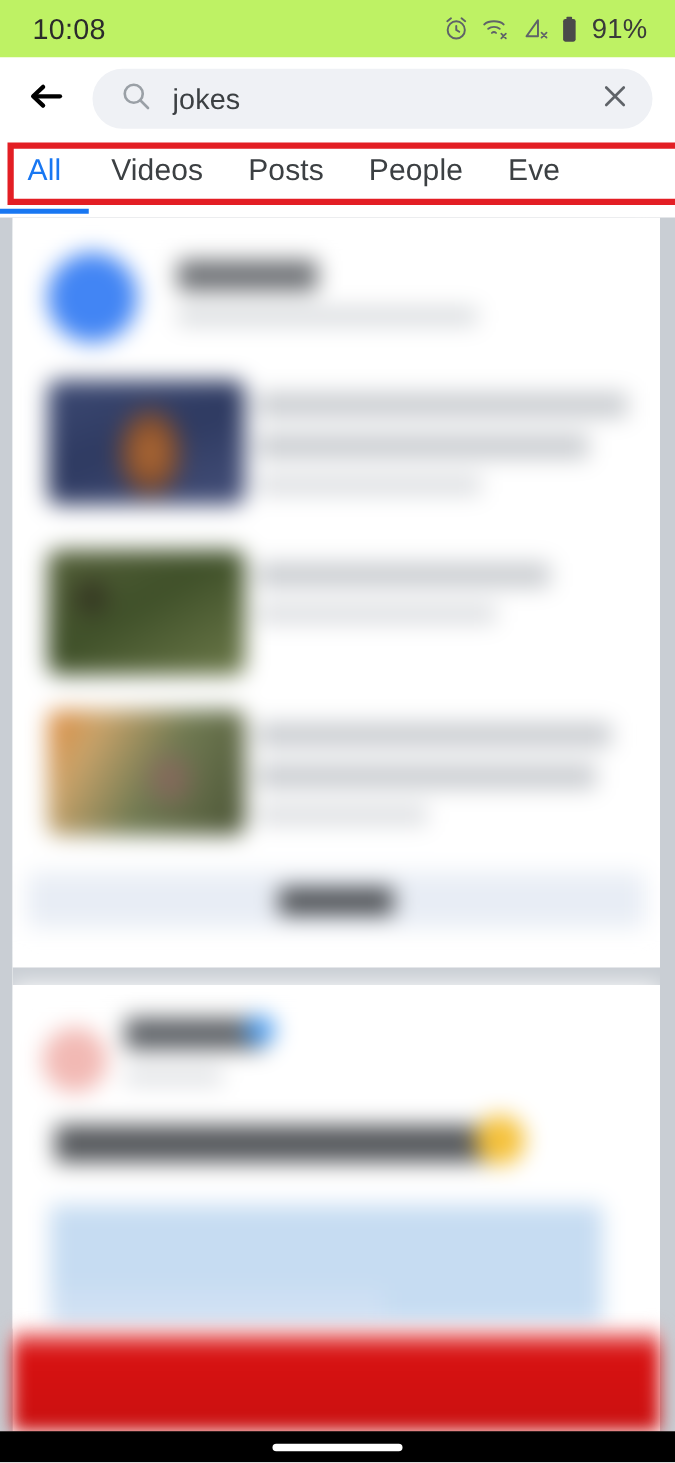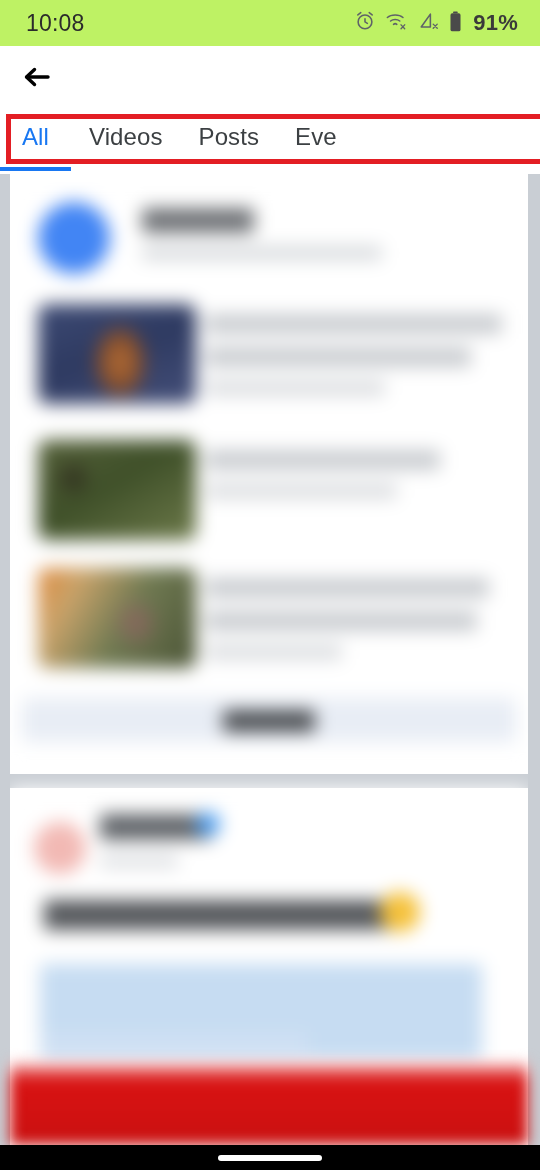--- a/index.html
+++ b/index.html
@@ -38,23 +38,22 @@
     background: #bef264;
   }
   #status-clock {
     font-size: 23px;
     color: #2b2b2b;
     letter-spacing: 0.2px;
     font-family: "Liberation Sans", sans-serif;
   }
   #status-icons {
     display: flex;
-    align-items: flex-start;
+    align-items: center;
     gap: 9px;
-    font-weight: bold;
   }
   #status-icons svg { display: block; }
   #battery-pct {
     font-size: 22px;
     color: #3a3a3a;
     margin-left: 2px;
     letter-spacing: 0.2px;
   }
 
   
@@ -416,27 +415,45 @@
 
     <div id="back-button">
       <span>
         <svg width="34" height="28" viewBox="0 0 34 28" fill="none" stroke="#000000" stroke-width="3.4" stroke-linecap="round" stroke-linejoin="round">
           <path d="M28 14 H7"></path>
           <path d="M14.5 6.5 L6.5 14 L14.5 21.5"></path>
         </svg>
       </span>
     </div>
 
+    <div id="search-field">
+      <span id="search-icon">
+        <svg width="26" height="26" viewBox="0 0 26 26" fill="none" stroke="#9aa0a6" stroke-width="2.1">
+          <circle cx="11" cy="11" r="7.2"></circle>
+          <path d="M16.4 16.4 L22.4 22.4" stroke-linecap="round"></path>
+        </svg>
+      </span>
+      <span id="search-value" placeholder="Search">jokes</span>
+      <div id="clear-button">
+        <span>
+          <svg width="26" height="26" viewBox="0 0 26 26" fill="none" stroke="#5f6368" stroke-width="2.1" stroke-linecap="round">
+            <path d="M6 6 L20 20"></path>
+            <path d="M20 6 L6 20"></path>
+          </svg>
+        </span>
+      </div>
+    </div>
   </div>
 
   <div id="tab-bar">
     <div id="tab-strip">
       <div class="tab first active">All</div>
       <div class="tab">Videos</div>
       <div class="tab">Posts</div>
+      <div class="tab">People</div>
       <div class="tab">Eve</div>
     </div>
   </div>
   <div id="tab-underline"></div>
 
   <div id="annotation-rect"></div>
 
   <div id="content-area">
     <div id="content-inner">
 

